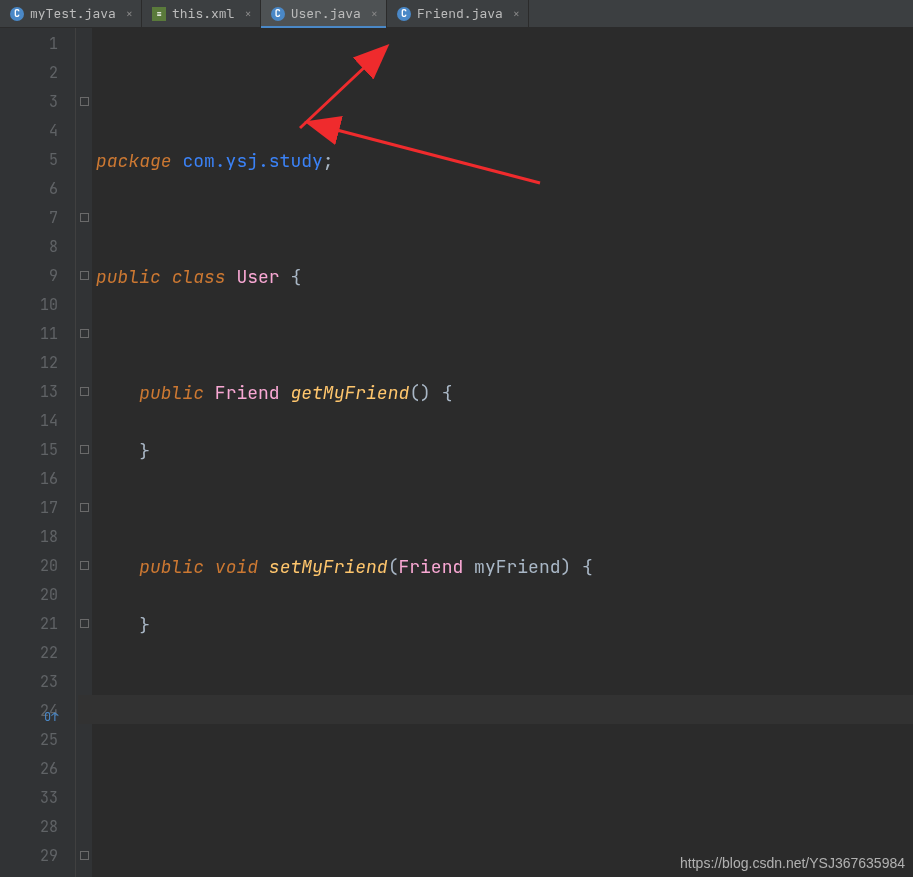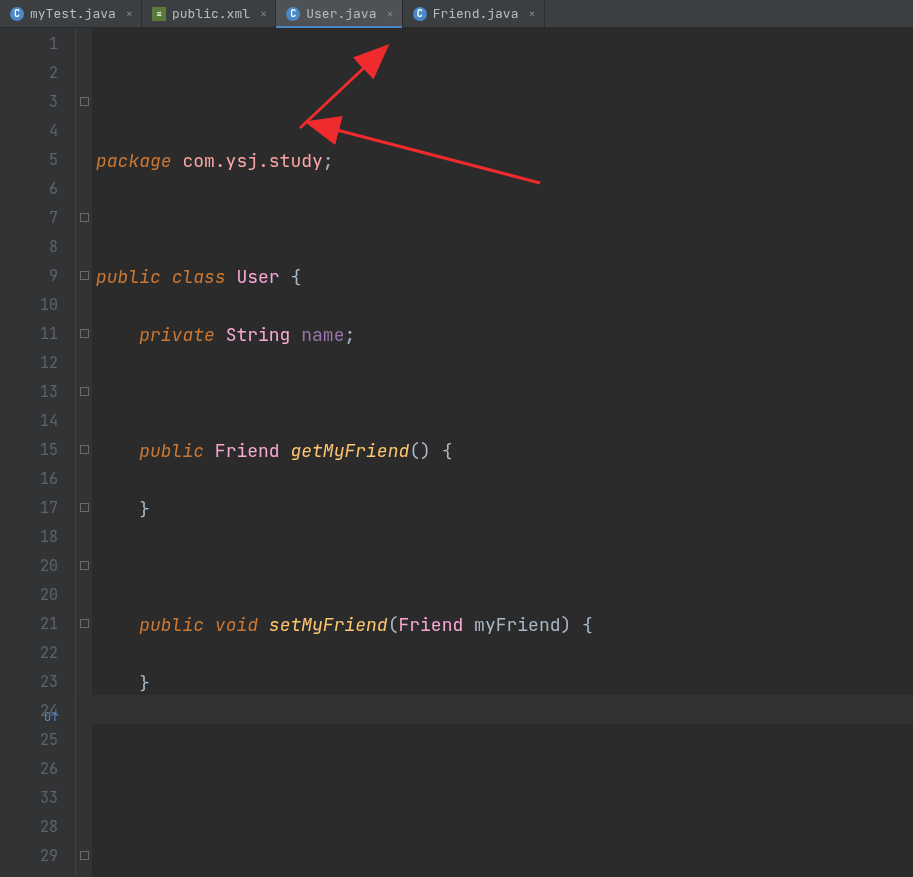--- a/index.html
+++ b/index.html
@@ -76,21 +76,21 @@
     line-height:29px;
     font-size:18px;
     white-space:pre;
     position:relative;
   }
   .hl-line { position:absolute; left:0; right:0; height:29px; background:#323232; }
   .kw { color:#cc7832; font-style:italic; }
   .type { color:#f9a8d4; }
   .fn { color:#ffc66d;font-style:italic; }
   .fld { color:#9876aa; }
-  .pkg { color:#fca5a5; }
+  .pkg { color:#3b82f6; }
   .watermark {
     position:absolute;
     right:8px;
     bottom:6px;
     color:#c8c8c8;
     font-size:14px;
     font-family:Arial,sans-serif;
     opacity:0.85;
   }
   .bulb {
@@ -119,21 +119,21 @@
 <body>
 
 <div class="tabs">
   <div class="tab">
     <span class="icon-c">C</span>
     <span>myTest.java</span>
     <span class="close">×</span>
   </div>
   <div class="tab">
     <span class="icon-xml">≡</span>
-    <span>public.xml</span>
+    <span>this.xml</span>
     <span class="close">×</span>
   </div>
   <div class="tab active">
     <span class="icon-c">C</span>
     <span>User.java</span>
     <span class="close">×</span>
   </div>
   <div class="tab">
     <span class="icon-c">C</span>
     <span>Friend.java</span>
@@ -189,21 +189,20 @@
   </div>
   <span class="bulb" style="top:calc(2px + 23*29px + 7px)"></span>
 
   <div class="code">
     <div class="hl-line" style="top:calc(23*29px)"></div>
     <div class="vline" style="left:-3px"></div>
 
 <div><span class="kw">package</span> <span class="pkg">com.ysj.study</span><span>;</span></div>
 <div>&nbsp;</div>
 <div><span class="kw">public</span> <span class="kw">class</span> <span class="type">User</span> <span>{</span></div>
-<div>    <span class="kw">private</span> <span class="type">String</span> <span class="fld">name</span><span>;</span></div>
 <div>&nbsp;</div>
 <div>    <span class="kw">public</span> <span class="type">Friend</span> <span class="fn">getMyFriend</span><span>() {</span></div>
 <div>    <span>}</span></div>
 <div>&nbsp;</div>
 <div>    <span class="kw">public</span> <span class="kw">void</span> <span class="fn">setMyFriend</span><span>(</span><span class="type">Friend</span> <span>myFriend</span><span>) {</span></div>
 <div>    <span>}</span></div>
 
 
 
 
@@ -224,13 +223,14 @@
   <svg class="arrows" width="913" height="877">
     <defs>
       <marker id="ah" markerWidth="12" markerHeight="10" refX="10" refY="5" orient="auto">
         <path d="M0,0 L12,5 L0,10 Z" fill="#ef2b2d"></path>
       </marker>
     </defs>
     <line x1="540" y1="155" x2="310" y2="95" stroke="#ef2b2d" stroke-width="3" marker-end="url(#ah)"></line>
     <line x1="300" y1="100" x2="385" y2="20" stroke="#ef2b2d" stroke-width="3" marker-end="url(#ah)"></line>
   </svg>
 
+  <div class="watermark">https://blog.csdn.net/YSJ367635984</div>
 </div>
 
 </body></html>

